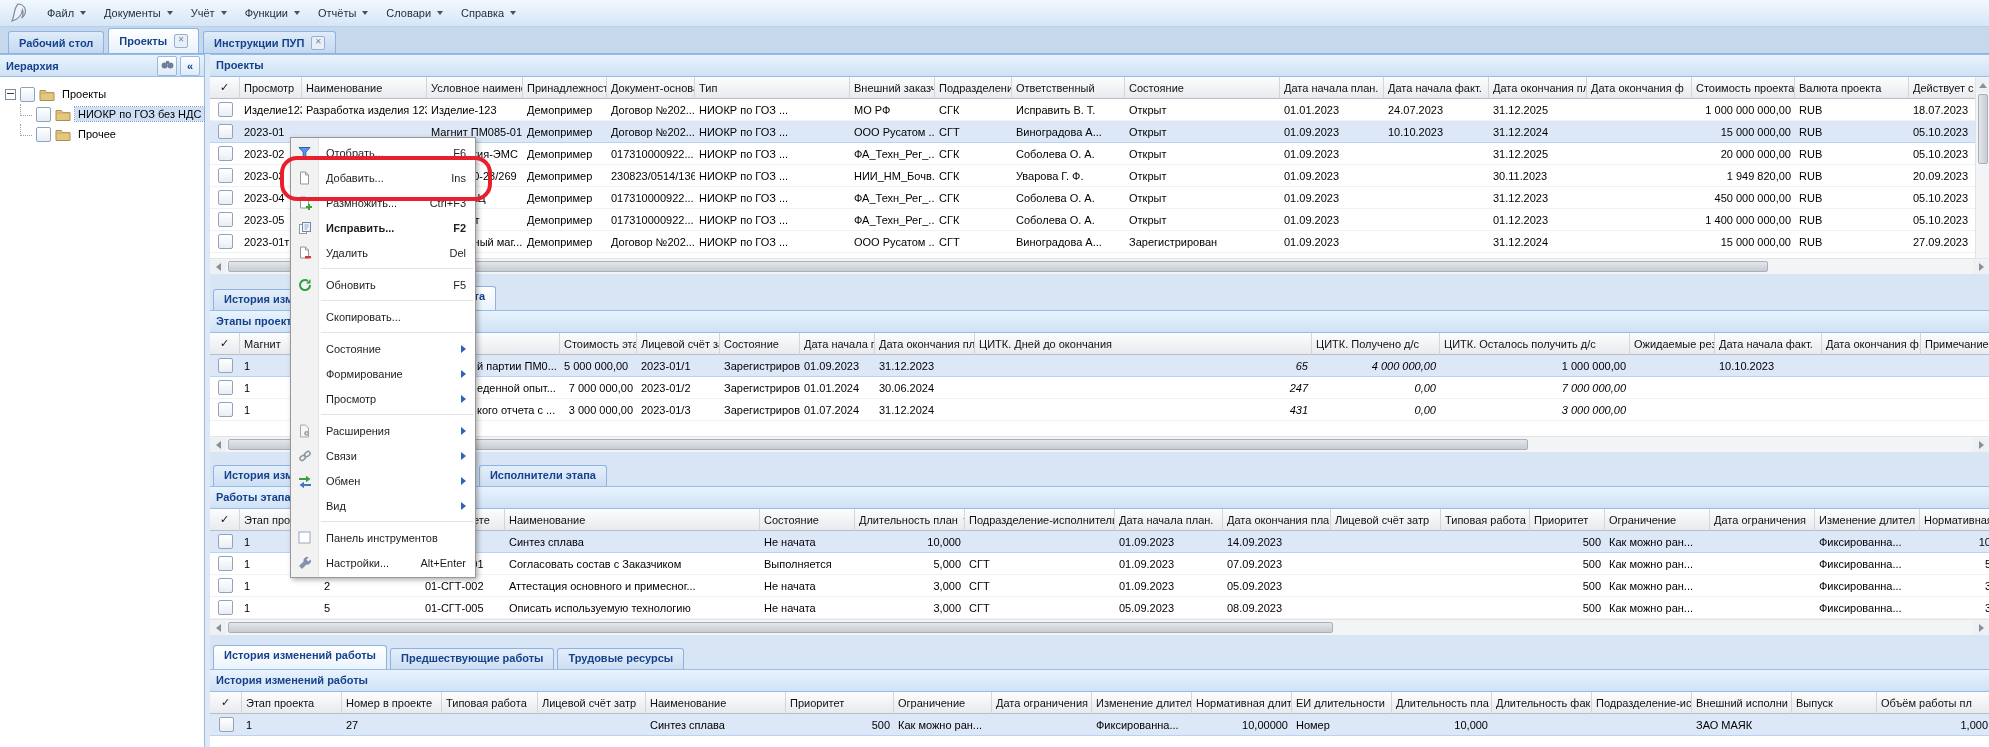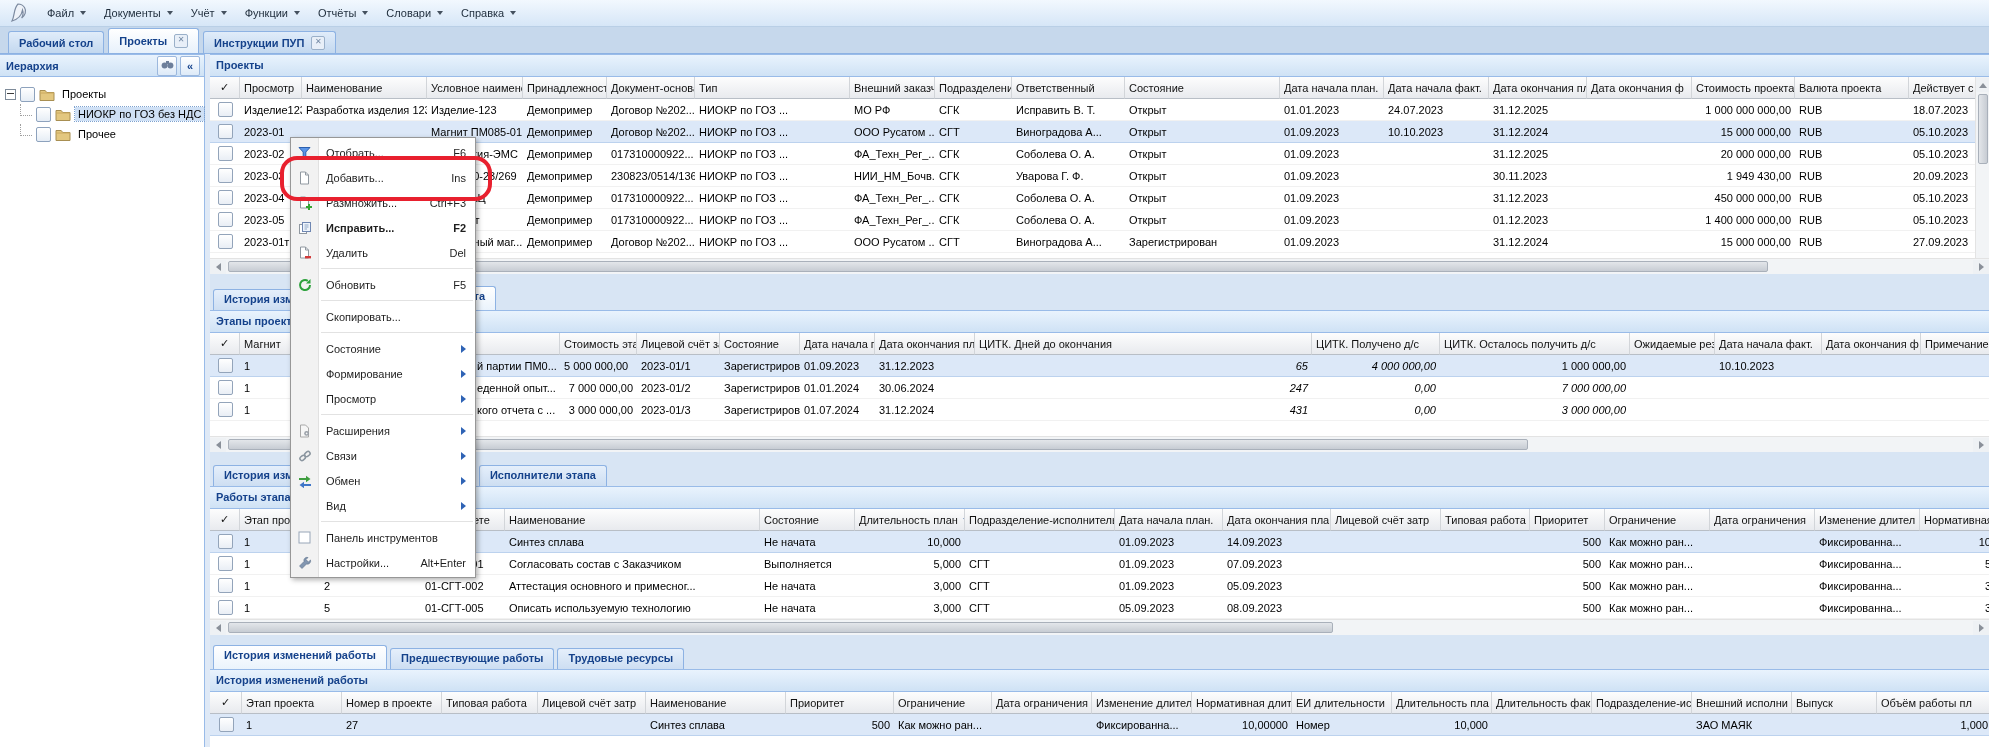--- a/index.html
+++ b/index.html
@@ -318,21 +318,21 @@
           <td>230823/0514/136</td>
           <td>НИОКР по ГОЗ ...</td>
           <td>НИИ_НМ_Бочв...</td>
           <td>СГК</td>
           <td>Уварова Г. Ф.</td>
           <td>Открыт</td>
           <td>01.09.2023</td>
           <td></td>
           <td>30.11.2023</td>
           <td></td>
-          <td style="text-align: right;">1 949 430,00</td>
+          <td style="text-align: right;">1 949 820,00</td>
           <td>RUB</td>
           <td>20.09.2023</td>
         </tr>
         <tr>
           <td class="check">
             <div class="cb"></div>
           </td>
           <td>2023-04</td>
           <td></td>
           <td>Вектор-АЦ</td>

